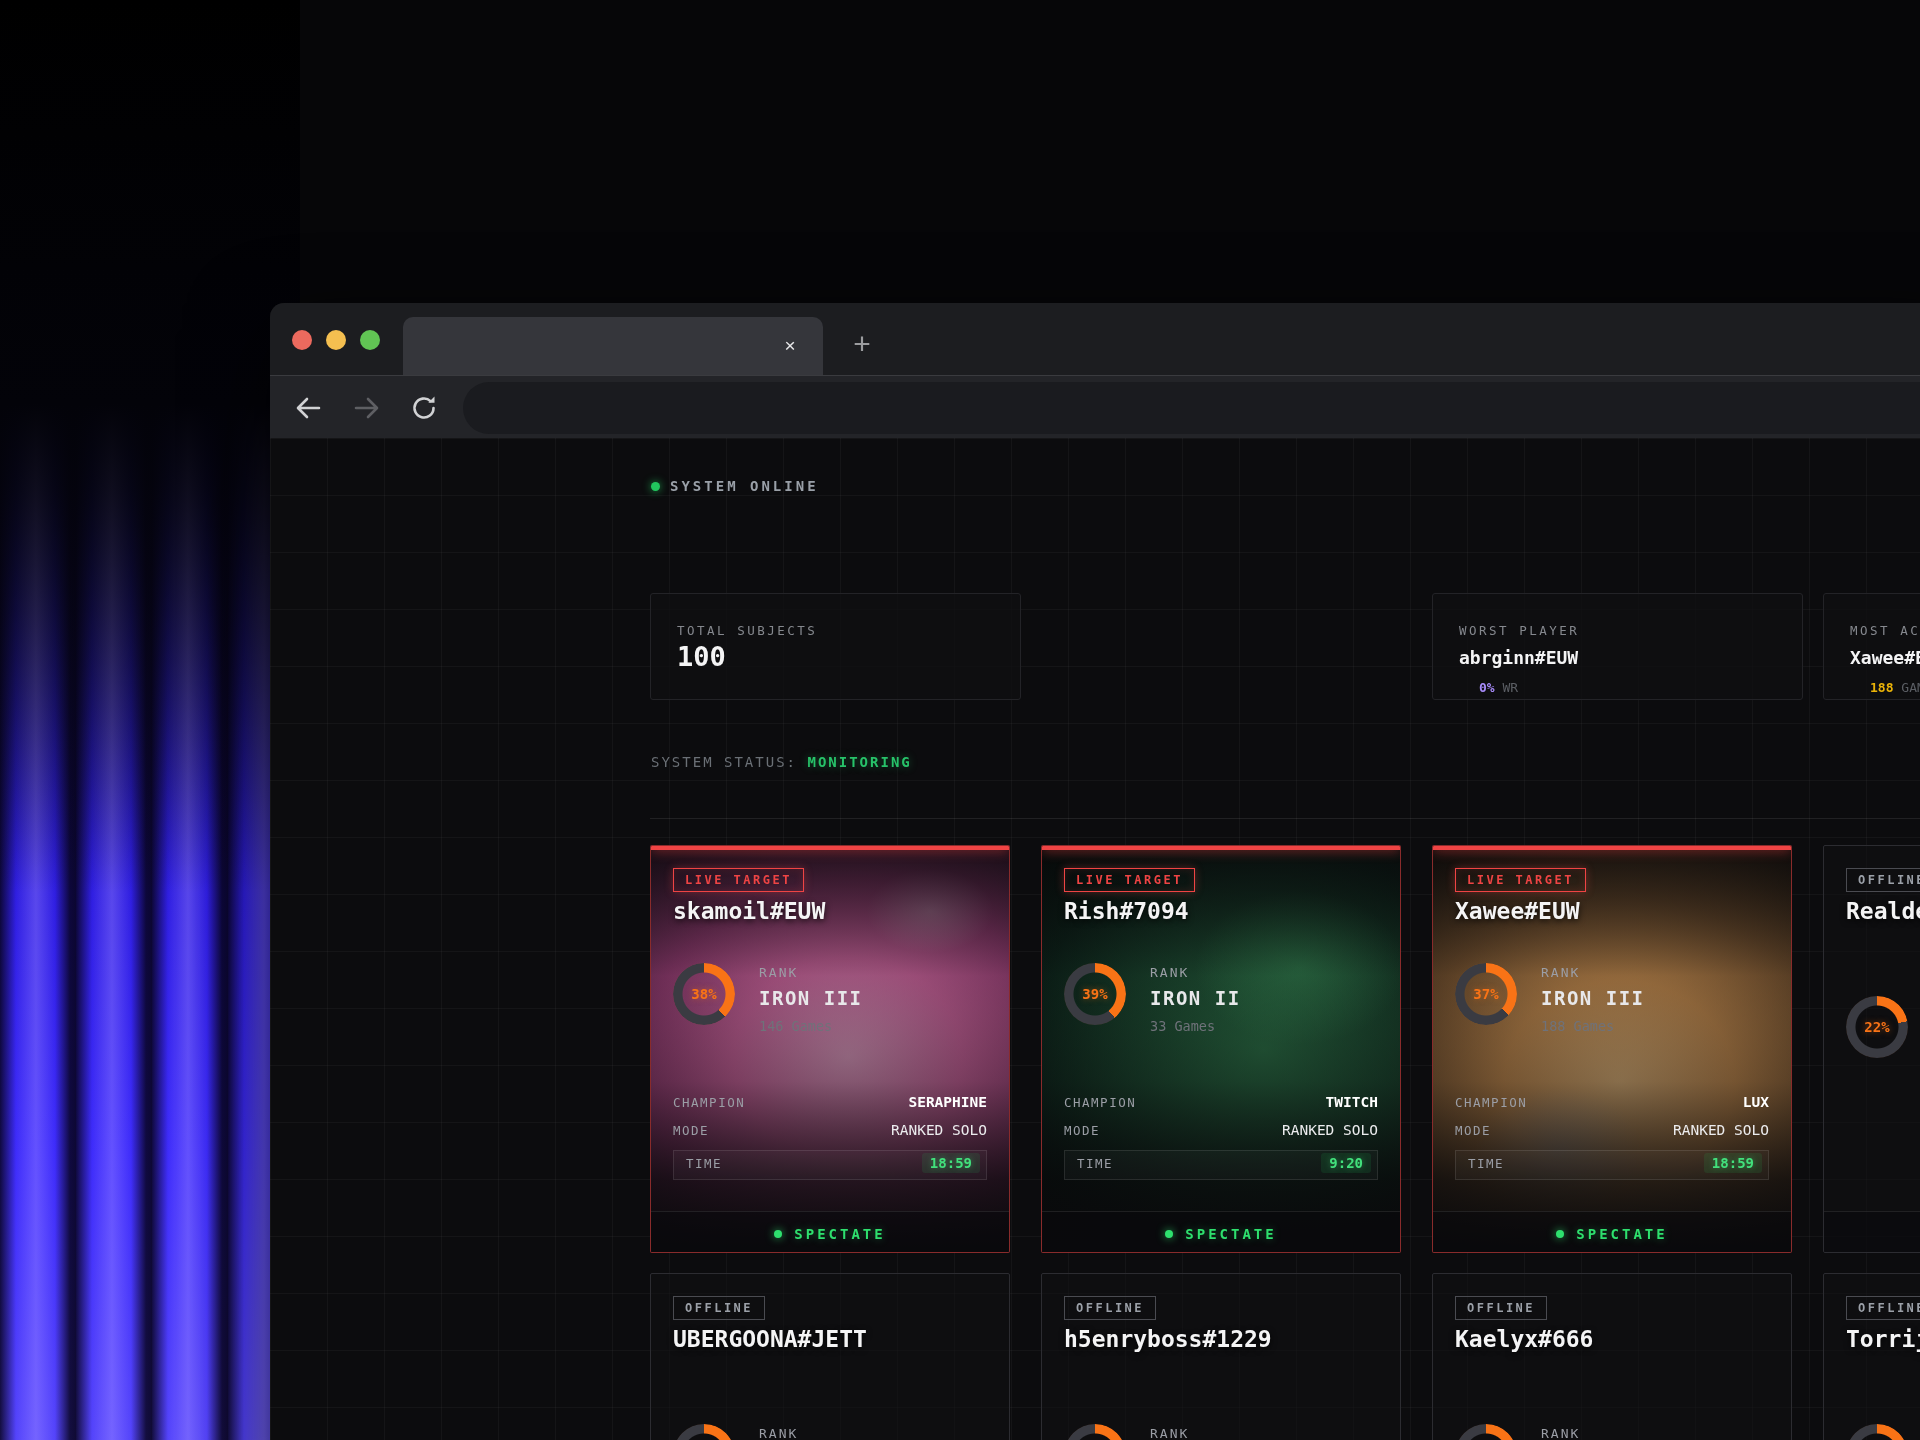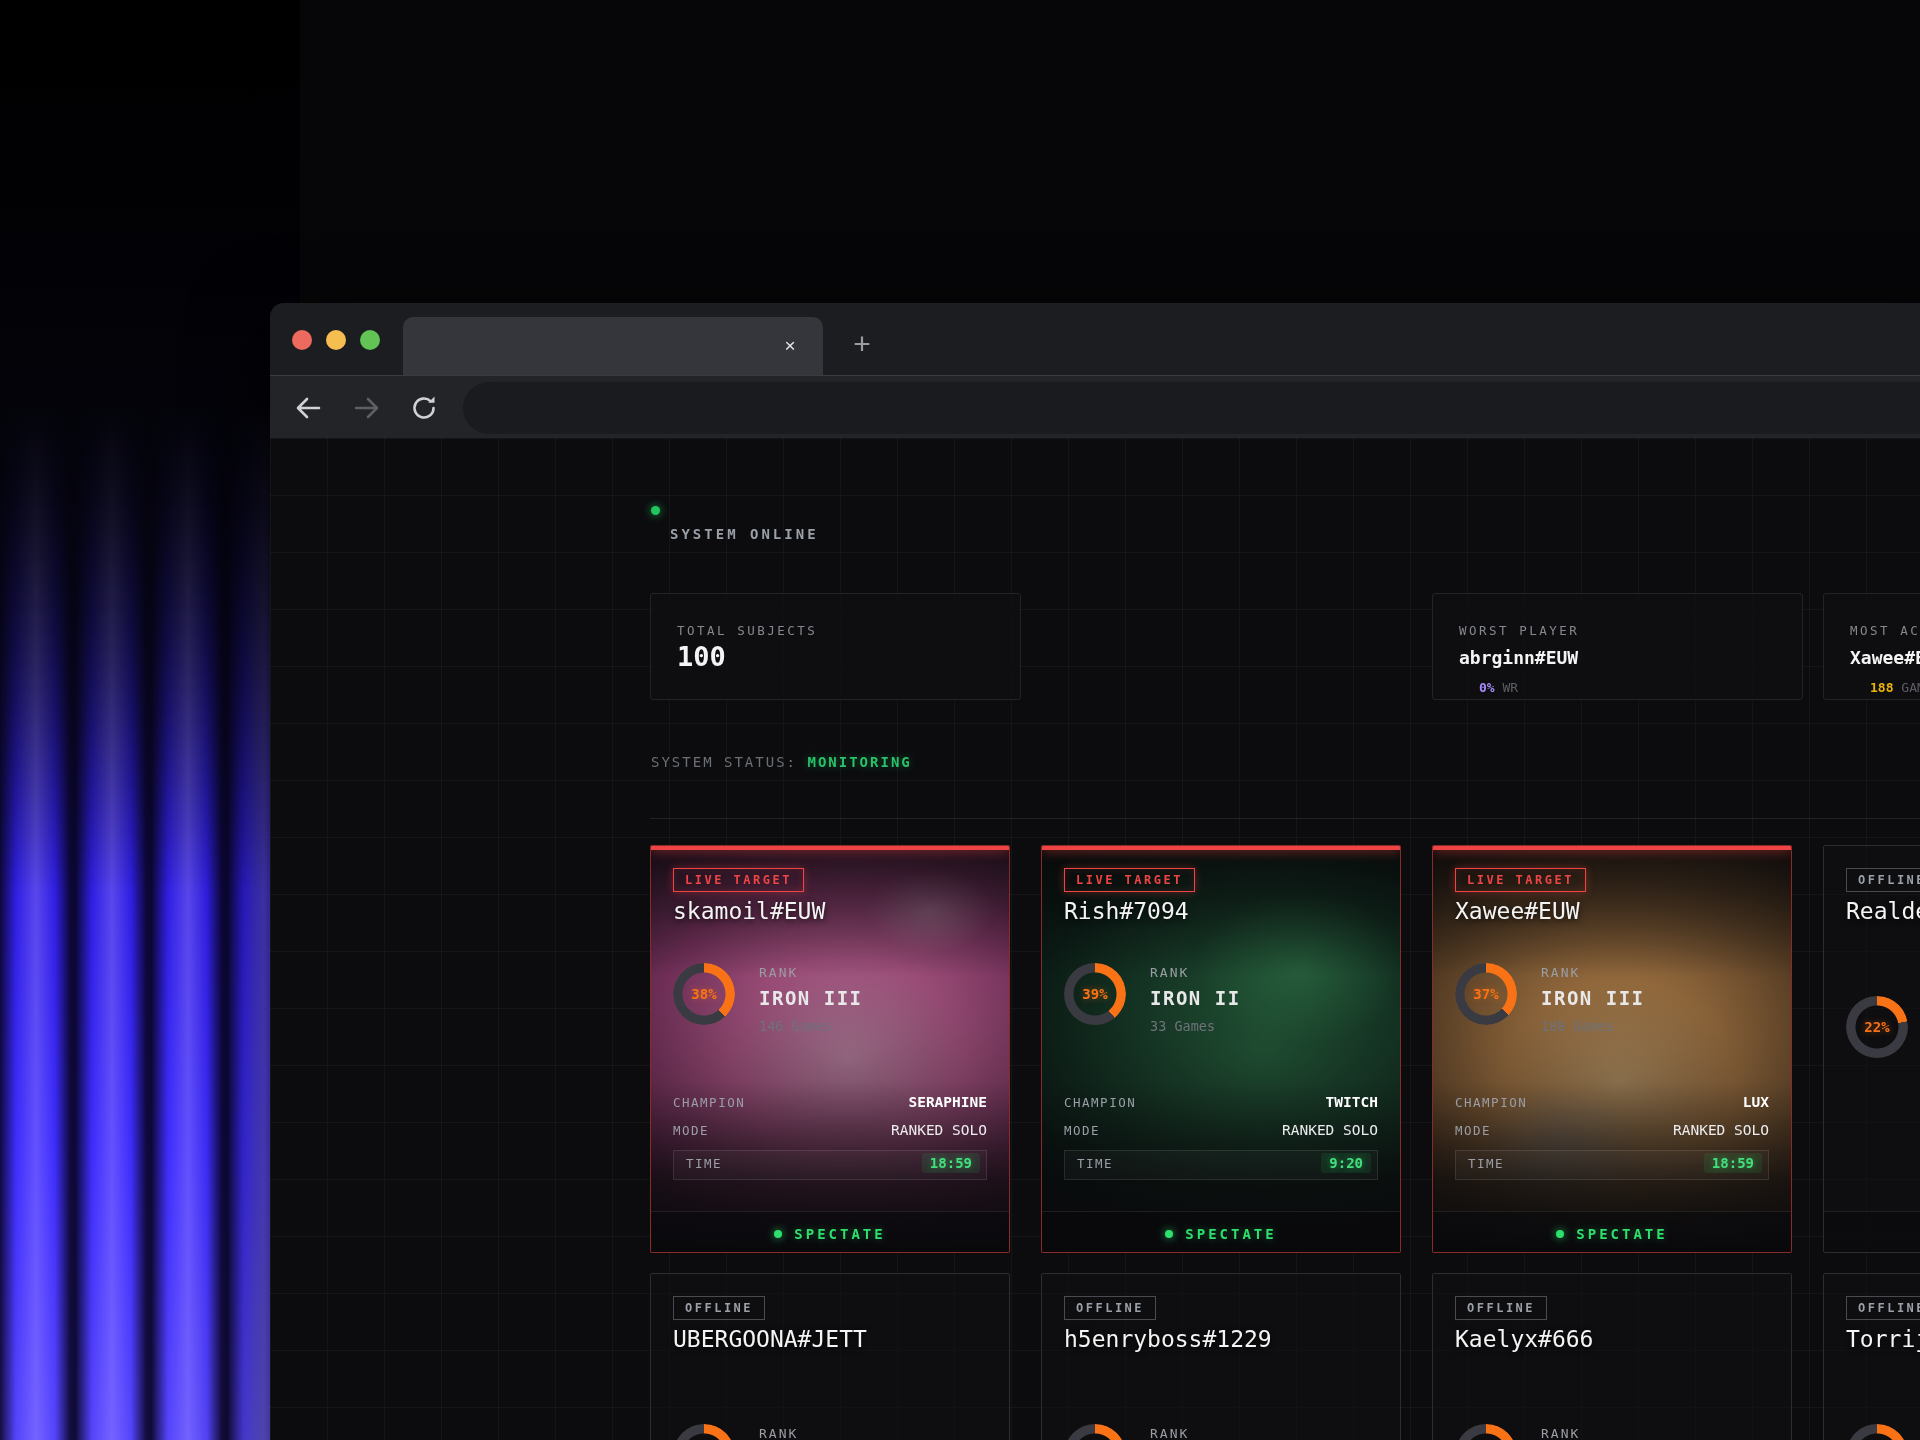--- a/index.html
+++ b/index.html
@@ -57,21 +57,21 @@
   .page{
     position:absolute;left:0;top:135px;right:0;bottom:0;overflow:hidden;
     background-color:#0c0c0e;
     background-image:
       linear-gradient(rgba(255,255,255,0.035) 1px, transparent 1px),
       linear-gradient(90deg, rgba(255,255,255,0.035) 1px, transparent 1px);
     background-size:57px 57px;
   }
   .sysline{position:absolute;left:381px;top:40px;display:flex;align-items:center;gap:10px;}
   .sysline .dot{width:9px;height:9px;border-radius:50%;background:#22c55e;box-shadow:0 0 8px rgba(34,197,94,.8);}
-  .sysline .txt{color:#9aa0a8;font-size:14px;letter-spacing:3px;font-weight:bold;margin-top:48px;}
+  .sysline .txt{color:#9aa0a8;font-size:14px;letter-spacing:3px;font-weight:bold;}
   .ptitle{
     position:absolute;left:378px;top:58px;margin:0;
     color:#fff;font-size:33px;font-weight:bold;letter-spacing:3px;white-space:nowrap;
   }
   
   .stat{
     position:absolute;top:155px;width:371px;height:107px;box-sizing:border-box;
     background:rgba(15,15,18,0.8);border:1px solid #232327;border-radius:3px;
   }
   .stat .slabel{position:absolute;left:26px;top:29px;color:#85888e;font-size:12.5px;letter-spacing:2.5px;white-space:nowrap;}
@@ -118,21 +118,21 @@
   }
   .badge{
     position:absolute;left:22px;top:22px;z-index:2;
     font-size:12px;font-weight:bold;letter-spacing:2.5px;
     padding:4px 11px;border:1px solid;white-space:nowrap;
   }
   .badge.red{color:#ef4444;border-color:#ef4444;box-shadow:0 0 8px rgba(239,68,68,.35), inset 0 0 8px rgba(239,68,68,.15);}
   .badge.gray{color:#9ba0a8;border-color:#4a4b51;}
   .pname{
     position:absolute;left:22px;top:52px;z-index:2;margin:0;
-    color:#f4f4f5;font-size:23px;font-weight:normal;white-space:nowrap;
+    color:#f4f4f5;font-size:23px;font-weight:bold;white-space:nowrap;
     text-shadow:0 2px 6px rgba(0,0,0,.8);
   }
   .donut-row{position:absolute;left:22px;top:117px;z-index:2;}
   .card.offline .donut-row{top:150px;}
   .donut{
     position:absolute;left:0;top:0;width:62px;height:62px;border-radius:50%;
     -webkit-mask:radial-gradient(circle, transparent 0 21px, #000 22px);
             mask:radial-gradient(circle, transparent 0 21px, #000 22px);
     filter:drop-shadow(0 0 4px rgba(249,115,22,.35));
   }

